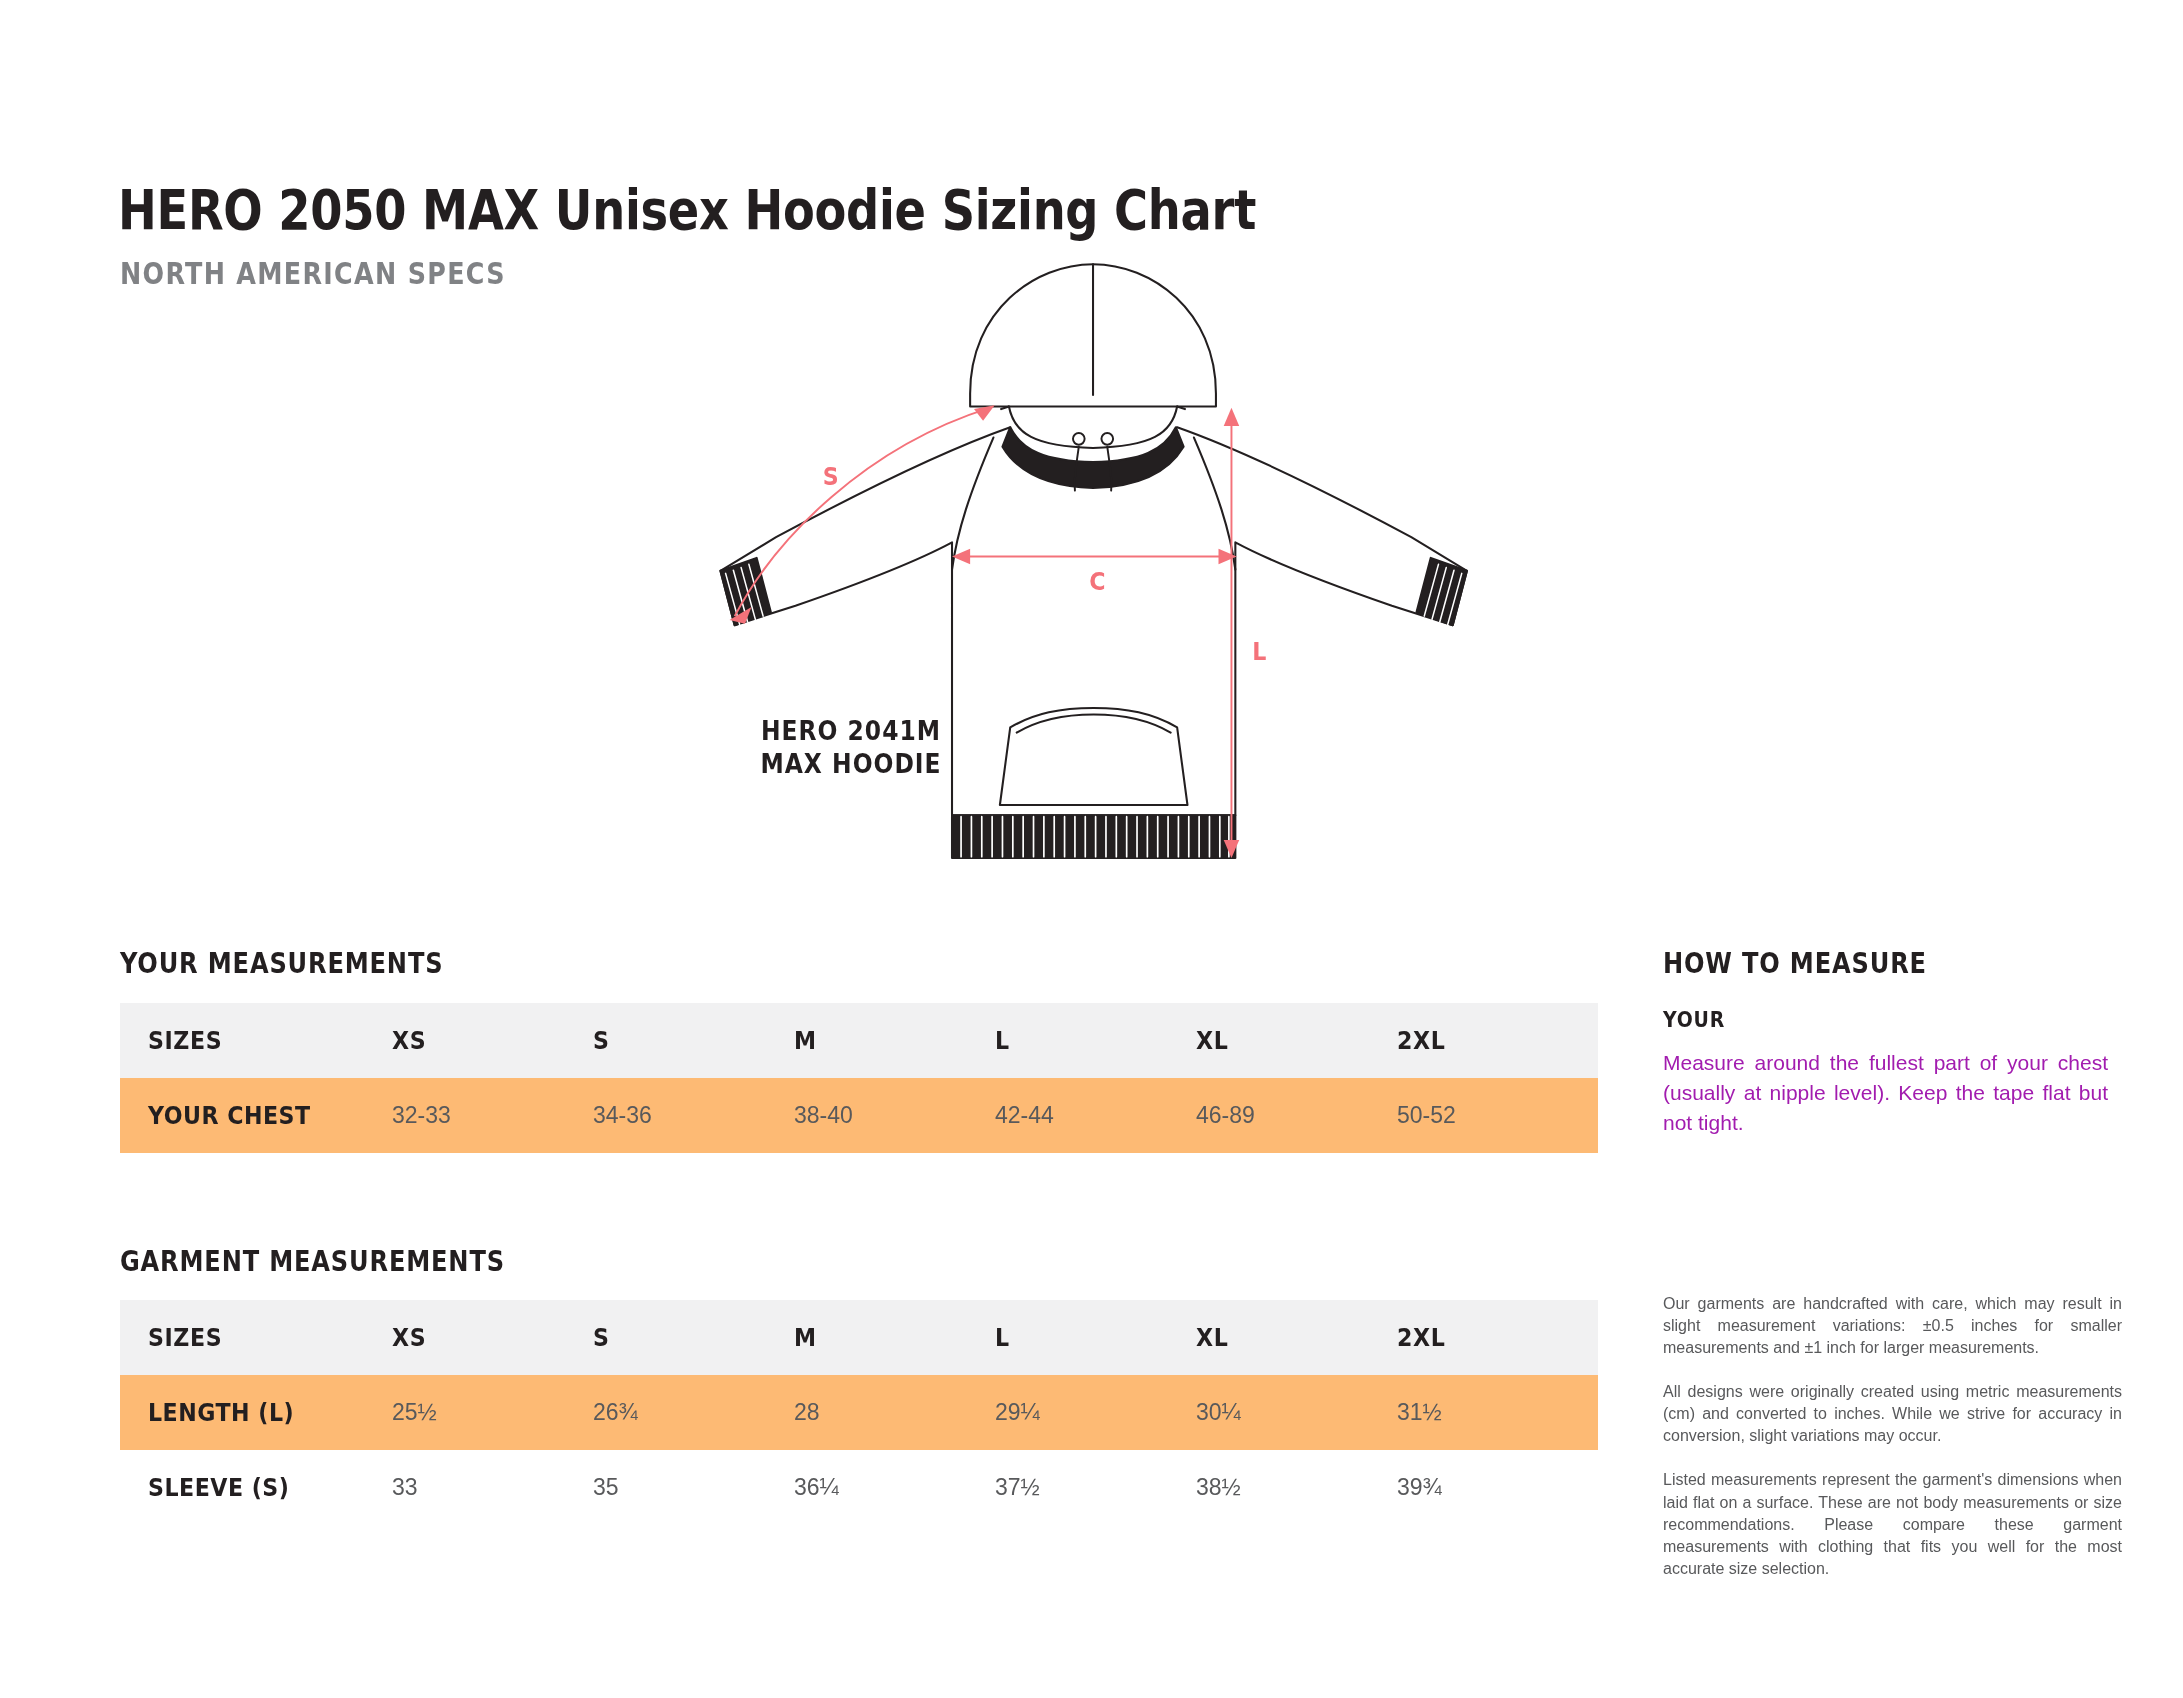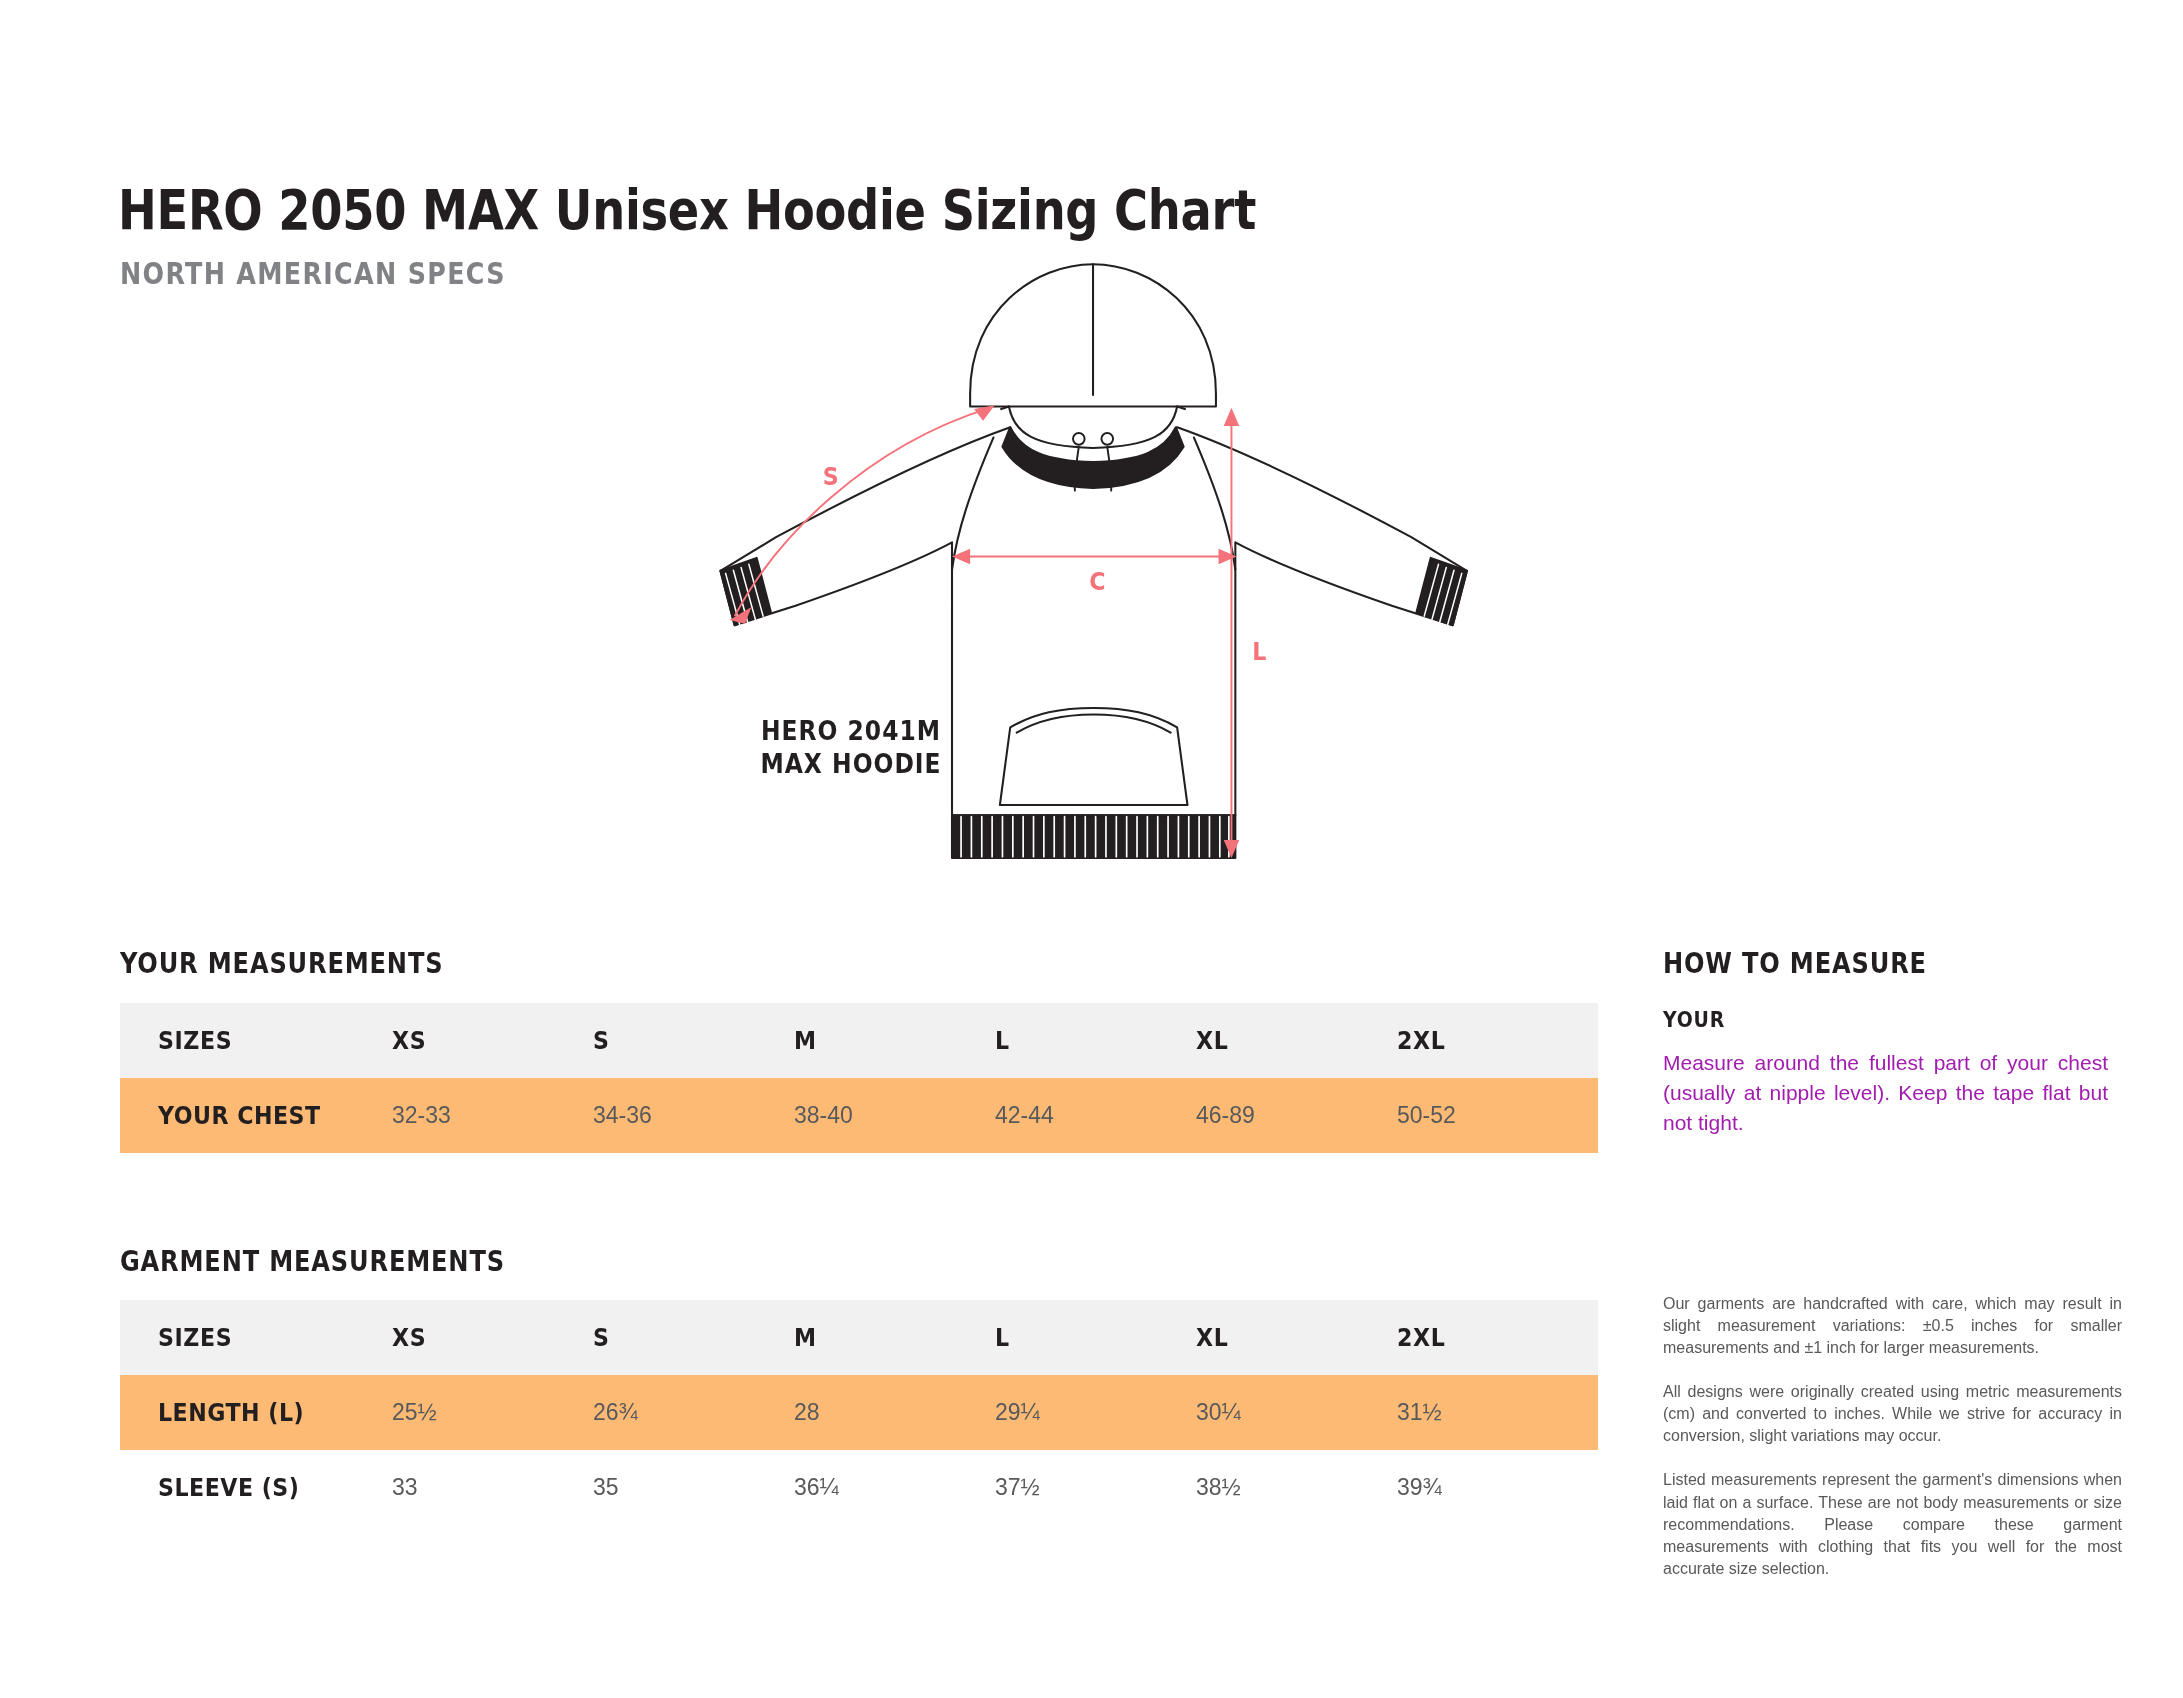--- a/index.html
+++ b/index.html
@@ -98,21 +98,21 @@
     padding: 0;
     height: 75px;
     vertical-align: middle;
     font-size: 23px;
     color: #58595b;
     text-align: left;
     font-family: "Liberation Sans", sans-serif;
   }
   table.size-table td.label {
     text-align: left;
-    padding-left: 38px;
+    padding-left: 28px;
     font-family: "DejaVu Sans Condensed", "Liberation Sans Narrow", "Liberation Sans", sans-serif;
     font-size: 24.6px;
     font-weight: bold;
     letter-spacing: 0.5px;
     color: #231f20;
   }
   table.size-table tr.header td {
     background: #f1f1f2;
     font-family: "DejaVu Sans Condensed", "Liberation Sans Narrow", "Liberation Sans", sans-serif;
     font-weight: bold;

